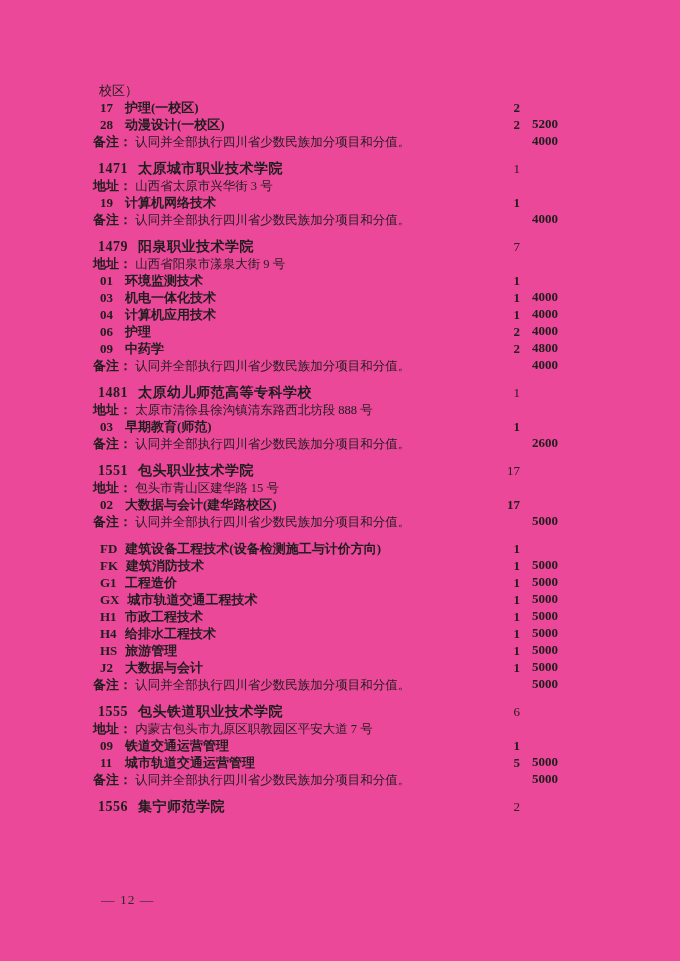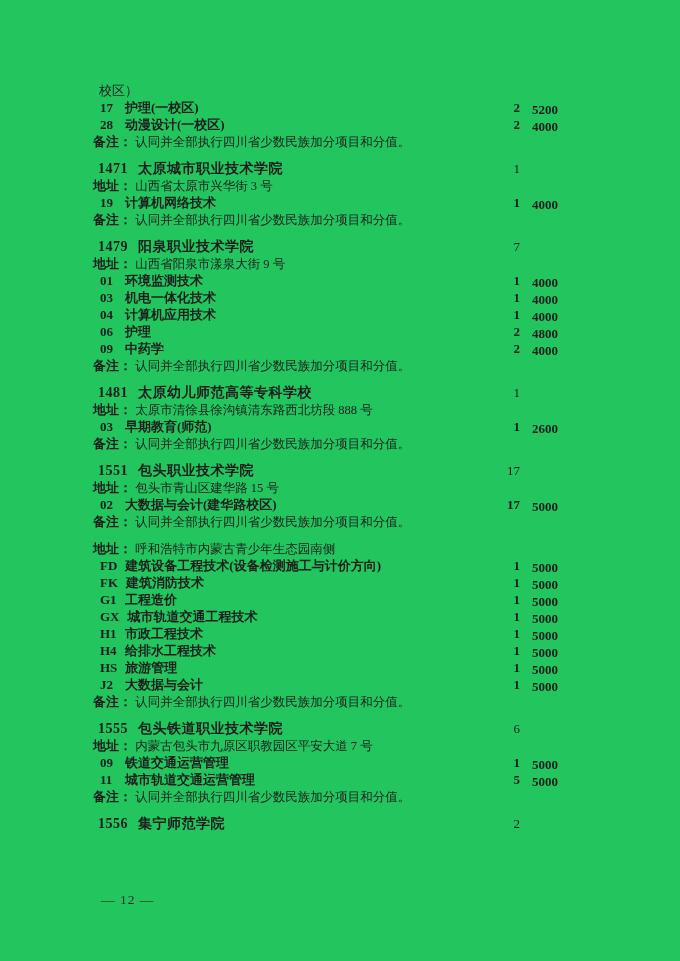--- a/index.html
+++ b/index.html
@@ -1,20 +1,20 @@
 <!DOCTYPE html>
 <html><head>
 <meta charset="utf-8">
 <style>
   html, body { margin:0; padding:0; background:#e8e8e8; }
   .page {
     position:relative;
     width:680px; height:961px;
     margin:0 auto;
-    background:#22c55e;
+    background:#ec4899;
     font-family:"Liberation Serif","DejaVu Serif",serif;
     color:#1e1e1e;
     overflow:hidden;
   }
   .content {
     position:absolute;
     left:0; top:82px;
     width:680px;
     padding:0 122px 0 93px;
     box-sizing:border-box;
@@ -37,21 +37,21 @@
   .hdr .name {
     font-family:"Liberation Sans","DejaVu Sans",sans-serif;
     letter-spacing:0.5px;
   }
   .hdr .num-count { font-weight:normal; font-size:13px; }
   .addr, .note { font-size:12.5px; }
   .addr .label, .note .label { font-weight:bold; font-size:13px; }
   .major { padding-left:7px;font-weight:bold; }
   .major .mcode { display:inline-block; min-width:17px; margin-right:8px; }
   .num-count { position:absolute; right:38px; top:0; }
-  .num-fee   { position:absolute; right:0;  top:2px; }
+  .num-fee   { position:absolute; right:0;  top:16px; }
   .footer {
     position:absolute;
     left:101px; top:892px;
     font-size:13.5px;
     color:#2c2c2c;
     letter-spacing:1px;
   }
 </style>
 </head>
 <body>
@@ -86,21 +86,20 @@
         <div class="row major"><span class="mcode">03</span><span class="mname">早期教育(师范)</span><span class="num-count">1</span><span class="num-fee">2600</span></div>
         <div class="row note"><span class="label">备注：</span><span class="ntext"> 认同并全部执行四川省少数民族加分项目和分值。</span></div>
       </div>
       <div class="section">
         <div class="row hdr"><span class="code">1551</span><span class="name">包头职业技术学院</span><span class="num-count">17</span></div>
         <div class="row addr"><span class="label">地址：</span><span class="atext"> 包头市青山区建华路 15 号</span></div>
         <div class="row major"><span class="mcode">02</span><span class="mname">大数据与会计(建华路校区)</span><span class="num-count">17</span><span class="num-fee">5000</span></div>
         <div class="row note"><span class="label">备注：</span><span class="ntext"> 认同并全部执行四川省少数民族加分项目和分值。</span></div>
       </div>
       <div class="section">
-        <div class="row addr"><span class="label">地址：</span><span class="atext"> 呼和浩特市内蒙古青少年生态园南侧</span></div>
         <div class="row major"><span class="mcode">FD</span><span class="mname">建筑设备工程技术(设备检测施工与计价方向)</span><span class="num-count">1</span><span class="num-fee">5000</span></div>
         <div class="row major"><span class="mcode">FK</span><span class="mname">建筑消防技术</span><span class="num-count">1</span><span class="num-fee">5000</span></div>
         <div class="row major"><span class="mcode">G1</span><span class="mname">工程造价</span><span class="num-count">1</span><span class="num-fee">5000</span></div>
         <div class="row major"><span class="mcode">GX</span><span class="mname">城市轨道交通工程技术</span><span class="num-count">1</span><span class="num-fee">5000</span></div>
         <div class="row major"><span class="mcode">H1</span><span class="mname">市政工程技术</span><span class="num-count">1</span><span class="num-fee">5000</span></div>
         <div class="row major"><span class="mcode">H4</span><span class="mname">给排水工程技术</span><span class="num-count">1</span><span class="num-fee">5000</span></div>
         <div class="row major"><span class="mcode">HS</span><span class="mname">旅游管理</span><span class="num-count">1</span><span class="num-fee">5000</span></div>
         <div class="row major"><span class="mcode">J2</span><span class="mname">大数据与会计</span><span class="num-count">1</span><span class="num-fee">5000</span></div>
         <div class="row note"><span class="label">备注：</span><span class="ntext"> 认同并全部执行四川省少数民族加分项目和分值。</span></div>
       </div>

